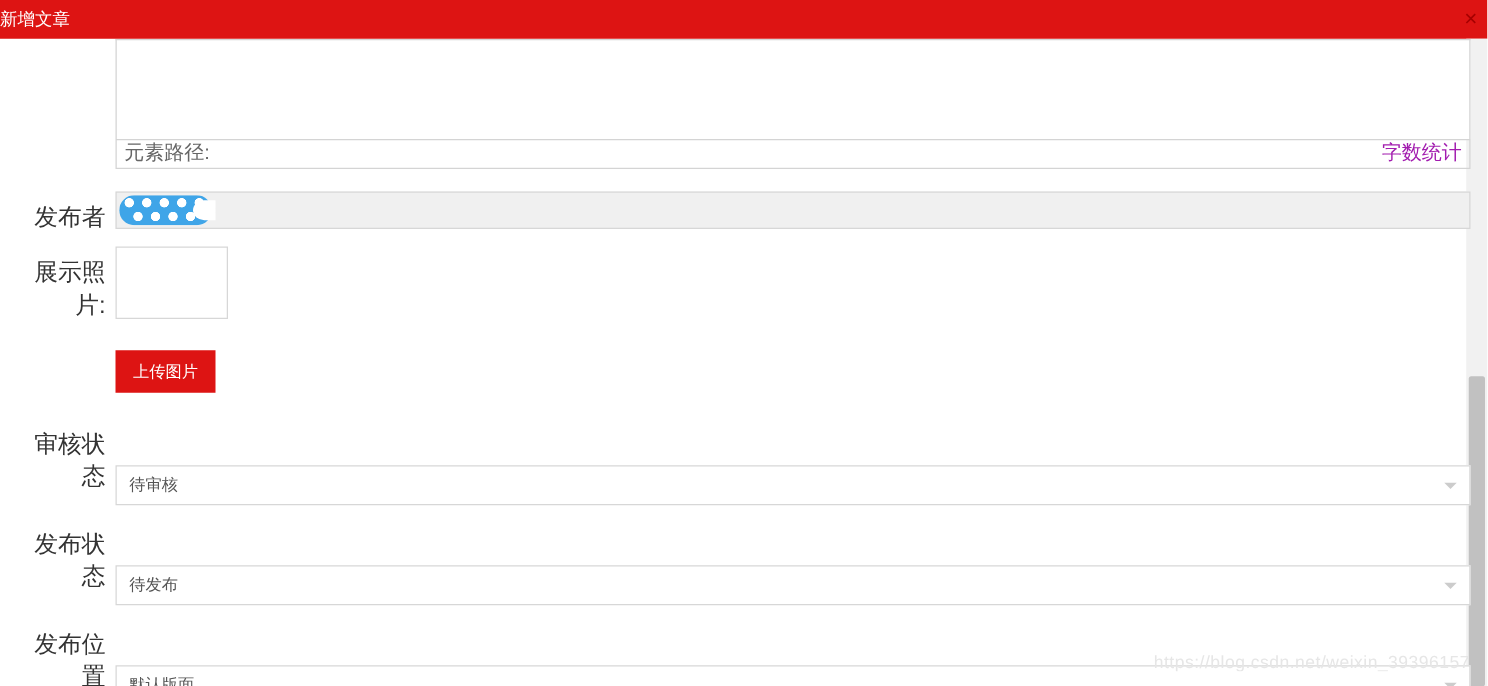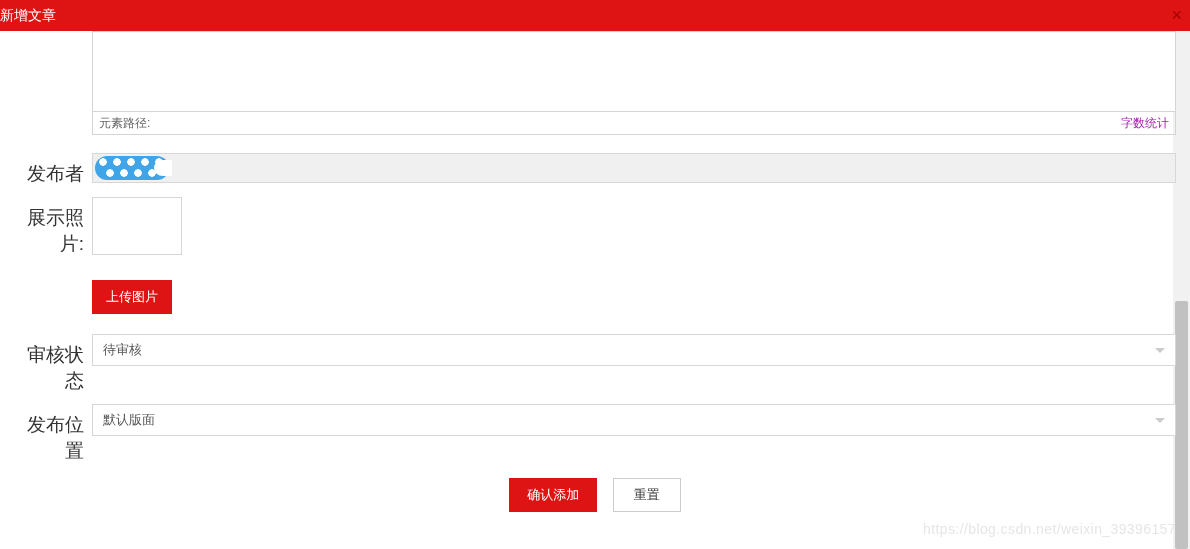--- a/index.html
+++ b/index.html
@@ -31,22 +31,22 @@
       width: 78px; min-width: 78px; text-align: right; padding-right: 8px; color: #333; padding-top: 8px; font-size: 19px;
     }
     .form-control-col { flex: 1; }
 
     
     .editor-wrap { margin-left: 78px; }
     .editor-body {
       border: 1px solid #d4d4d4; border-bottom: none; height: 80px; background: #fff;
     }
     .editor-footer {
-      border: 1px solid #d4d4d4; height: 24px; display: flex; justify-content: space-between; align-items: center;
-      padding: 0 6px; font-size: 12px; color: #666;
+      border: 1px solid #d4d4d4; height: 24px; display: flex; justify-content: space-between; align-items: flex-start;
+      padding: 0 6px; font-size: 16px; color: #666;
     }
     .editor-footer .word-count { color: #a21caf; }
 
     
     .publisher-input {
       width: 100%; height: 30px; border: 1px solid #d7d7d7; background: #f0f0f0; padding: 0 2px;
       display: flex; align-items: center;
     }
     .pill {
       width: 74px; height: 24px; border-radius: 12px; background: #3fa5e8;
@@ -70,21 +70,21 @@
       width: 90px; height: 58px; border: 1px solid #d7d7d7; background: #fff;
     }
     .upload-btn {
       display: inline-block; margin-top: 25px; background: #dd1413; color: #fff; border: none;
       padding: 8px 14px; font-size: 13px; cursor: pointer;
     }
 
     
     .select-box {
       width: 100%; height: 32px; border: 1px solid #d7d7d7; background: #fff; display: flex; align-items: center;
-      justify-content: space-between; padding: 0 10px; cursor: pointer; color: #555;
+      justify-content: space-between; padding: 0 10px; cursor: pointer; color: #555; margin-top: 38px;
     }
     .caret {
       width: 0; height: 0; border-left: 5px solid transparent; border-right: 5px solid transparent;
       border-top: 5px solid #ccc;
     }
 
     
     .remark-area {
       width: 100%; height: 88px; border: 1px solid #d7d7d7; resize: both; padding: 6px; font-family: inherit; font-size: 13px;
     }
@@ -151,20 +151,29 @@
     <div class="form-row">
       <div class="form-label">审核状态</div>
       <div class="form-control-col">
         <div class="select-box">
           <span>待审核</span>
           <span class="caret"></span>
         </div>
       </div>
     </div>
 
+    <div class="form-row">
+      <div class="form-label">发布状态</div>
+      <div class="form-control-col">
+        <div class="select-box">
+          <span>待发布</span>
+          <span class="caret"></span>
+        </div>
+      </div>
+    </div>
 
     <div class="form-row">
       <div class="form-label">发布位置</div>
       <div class="form-control-col">
         <div class="select-box">
           <span>默认版面</span>
           <span class="caret"></span>
         </div>
       </div>
     </div>

